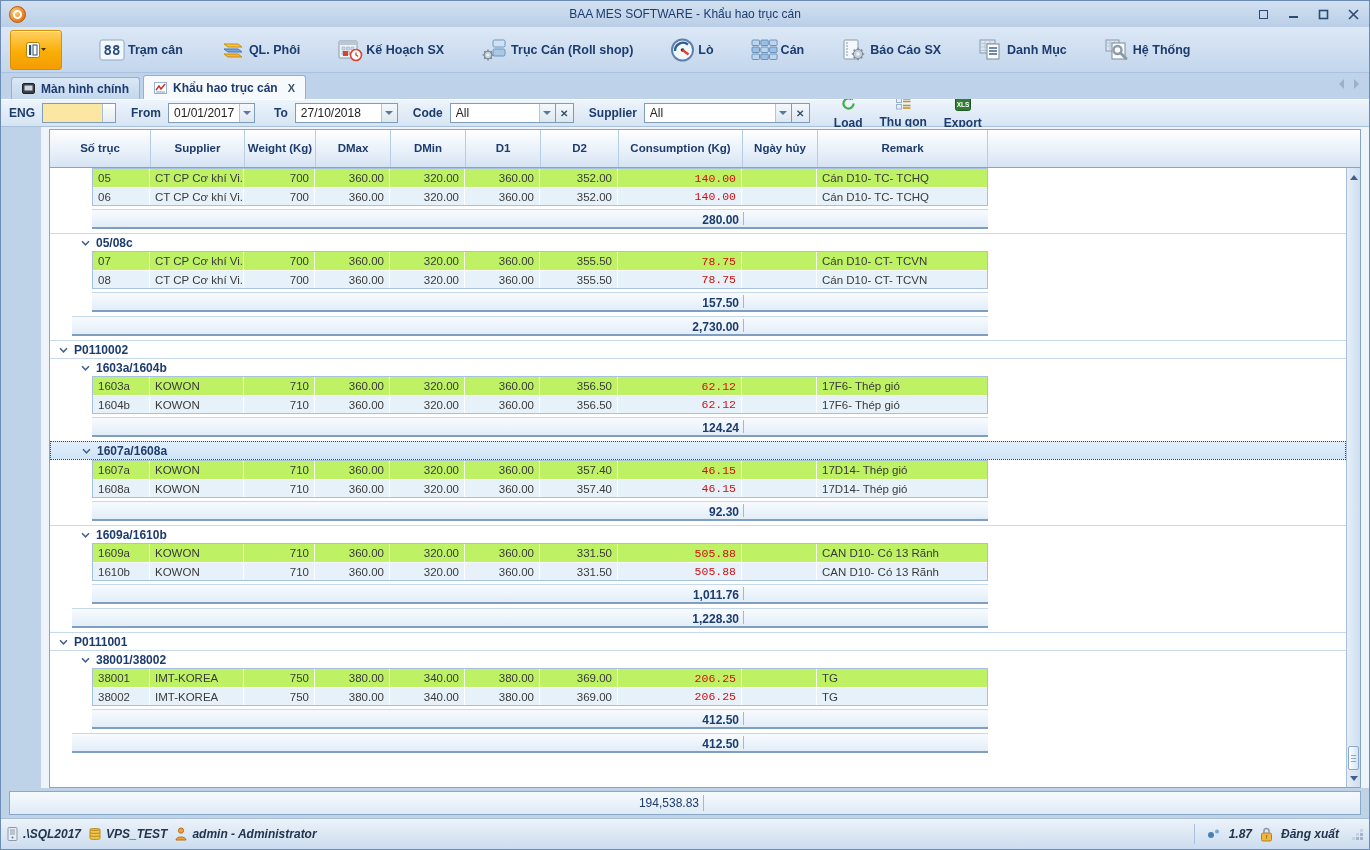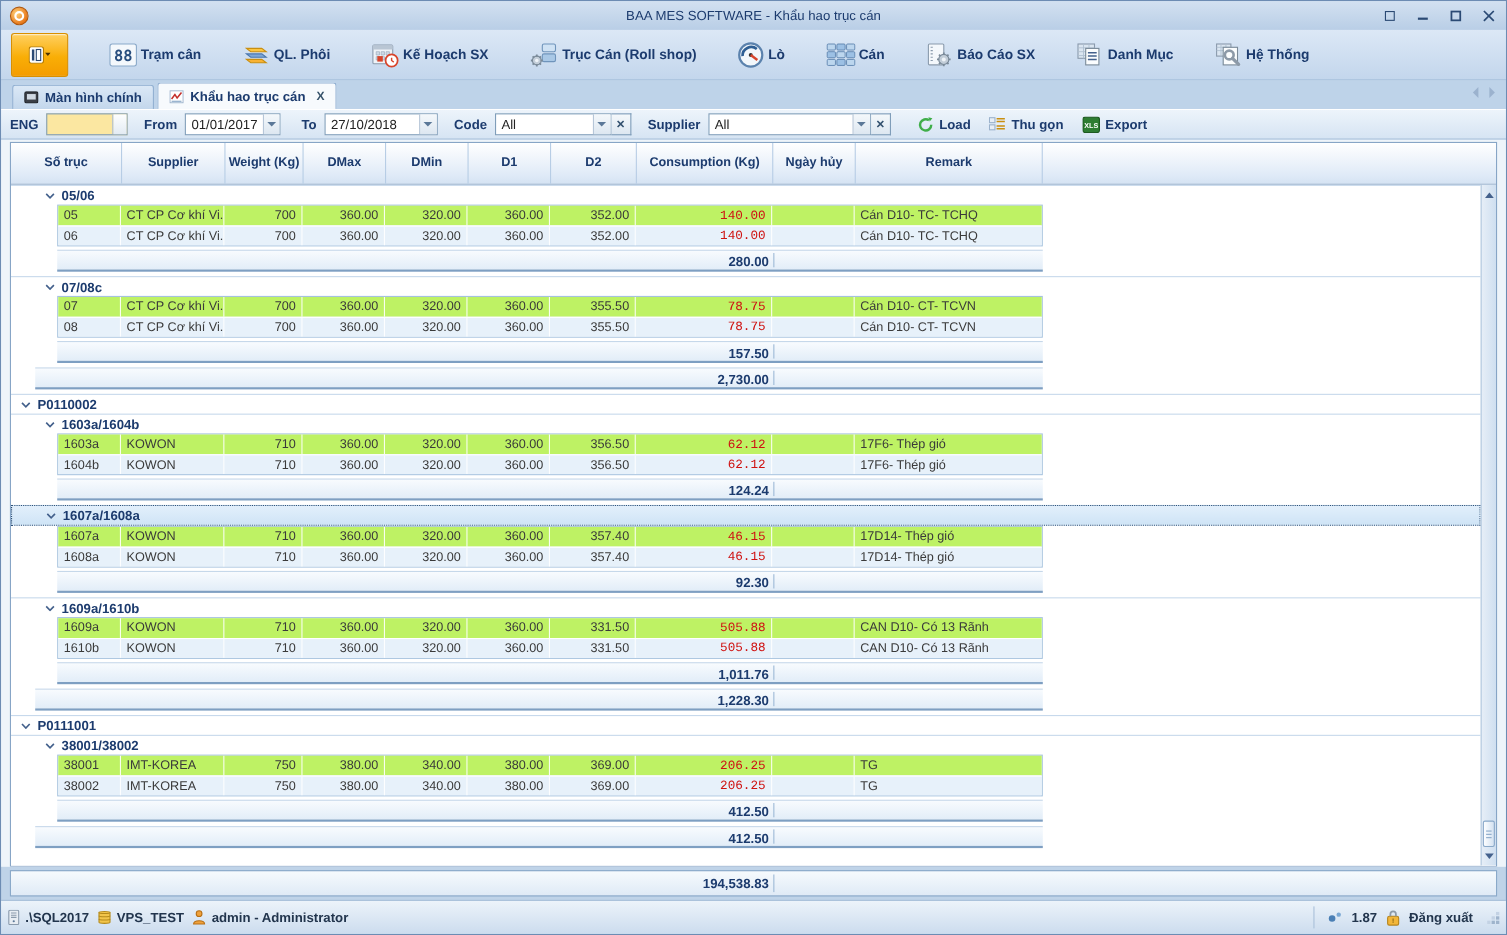--- a/index.html
+++ b/index.html
@@ -81,25 +81,25 @@
   .f-input { height:20px; border:1px solid #7f9db9; background:#fff; display:flex; align-items:center; }
   .eng-box { width:74px; background:#fbe7a1; }
   .eng-text { flex:1; }
   .eng-side-btn { width:13px; height:18px; background:linear-gradient(#fdfefe,#e3ebf3); border-left:1px solid #aebfd2; }
   .combo-text { flex:1; padding:0 5px; font-weight:normal; color:#222; font-size:12px; }
   .combo-btn { width:16px; height:18px; background:linear-gradient(#f4f8fb,#dde7f1); border-left:1px solid #b6c6d8;
     display:flex; align-items:center; justify-content:center; }
   .combo-btn::after { content:""; width:0; height:0; border:4px solid transparent; border-top-color:#5b7898; margin-top:4px; }
   .clear-btn { width:18px; height:20px; border:1px solid #7f9db9; border-left:none; background:linear-gradient(#f4f8fb,#dde7f1);
     display:flex; align-items:center; justify-content:center; font-size:10px; font-weight:bold; color:#33516f; }
-  .tool-btn { display:flex; gap:5px; padding:2px 5px; font-size:12px; font-weight:bold; color:#1c3b6e; }
+  .tool-btn { display:flex; align-items:center; gap:5px; padding:2px 5px; font-size:12px; font-weight:bold; color:#1c3b6e;flex-direction:column; }
   .tool-btn svg { display:block; }
 
   
-  .grid { flex:1 1 auto; background:#eef4fa; padding:2px 8px 0 8px; overflow:hidden; display:flex; flex-direction:column; }
+  .grid { flex:1 1 auto; background:#eef4fa; padding:2px 8px 0 8px; overflow:hidden; display:flex; flex-direction:column;margin-left:40px; }
   .grid-inner { flex:1; border:1px solid #87a5c6; background:#fff; display:flex; flex-direction:column; overflow:hidden; position:relative; }
   .grid-header { height:38px; flex:0 0 38px; display:flex; background:linear-gradient(#ffffff,#dfeaf7 80%,#d5e3f3); border-bottom:1px solid #87a5c6; }
   .hcell {
     border-right:1px solid #b7cde5;
     display:flex; align-items:center; justify-content:center; text-align:center;
     font-size:11.5px; font-weight:bold; color:#1c3b6e; line-height:1.15; padding:0 2px;
   }
   .hc0{width:101px}.hc1{width:94px}.hc2{width:71px}.hc3{width:75px}.hc4{width:75px}
   .hc5{width:75px}.hc6{width:78px}.hc7{width:124px}.hc8{width:75px}.hc9{width:170px}
   .hfiller{flex:1;border-right:none;}
@@ -151,30 +151,30 @@
   .vs-thumb::after { content:""; position:absolute; left:2px; right:2px; top:8px; height:1px;
     background:#8aa9c9; box-shadow:0 3px 0 #8aa9c9, 0 6px 0 #8aa9c9; }
 
   
   .grandtotal {
     height:24px; flex:0 0 24px; margin:3px 8px 0 8px; position:relative;
     background:linear-gradient(#f6fafd,#dfeaf6);
     border:1px solid #8aa9c9;
   }
   .gt-value { position:absolute; right:661px; top:0; bottom:0; display:flex; align-items:center;
-    font-size:12px; font-weight:bold; color:#1c3b6e; }
+    font-size:12px; font-weight:normal; color:#1c3b6e; }
   .grandtotal::after { content:""; position:absolute; right:656px; top:3px; bottom:3px; width:1px; background:#9db9d6; }
 
   
   .statusbar {
     height:31px; flex:0 0 31px; margin-top:3px;
     background:linear-gradient(#ecf3fa,#ccdcee);
     border-top:1px solid #a9c0da;
     display:flex; align-items:center; padding:0 6px; gap:8px;
-    font-size:12px; font-weight:bold; color:#22354d;
+    font-size:12px; font-weight:bold; color:#22354d;font-style:italic;
   }
   .sb-item { display:flex; align-items:center; gap:5px; }
   .sb-right { margin-left:auto; display:flex; align-items:center; gap:8px; border-left:1px solid #a9c0da; padding-left:12px; height:20px; }
   .grip { width:12px; height:12px; position:relative; margin-left:4px; }
   .grip::after { content:""; position:absolute; right:0; bottom:0; width:3px; height:3px; background:#9fb4cc;
     box-shadow:-4px 0 0 #9fb4cc, 0 -4px 0 #9fb4cc, -8px 0 0 #c3d2e4, 0 -8px 0 #c3d2e4, -4px -4px 0 #c3d2e4; }
 </style>
 </head>
 <body>
 
@@ -416,64 +416,56 @@
         <div class="hcell hc4">DMin</div>
         <div class="hcell hc5">D1</div>
         <div class="hcell hc6">D2</div>
         <div class="hcell hc7">Consumption (Kg)</div>
         <div class="hcell hc8">Ngày hủy</div>
         <div class="hcell hc9">Remark</div>
         <div class="hcell hfiller"></div>
       </div>
       <div class="grid-bodywrap">
         <div class="grid-rows">
+            <div class="data-block">
+              <div class="row-data">
+                <div class="dcell dc0">05</div>
+                <div class="dcell dc1">CT CP Cơ khí Vi...</div>
+                <div class="dcell dc2 num">700</div>
+                <div class="dcell dc3 num">360.00</div>
+                <div class="dcell dc4 num">320.00</div>
+                <div class="dcell dc5 num">360.00</div>
+                <div class="dcell dc6 num">352.00</div>
+                <div class="dcell dc7 num red">140.00</div>
+                <div class="dcell dc8"></div>
+                <div class="dcell dc9">Cán D10- TC- TCHQ</div>
+              </div>
+              <div class="row-data alt">
+                <div class="dcell dc0">06</div>
+                <div class="dcell dc1">CT CP Cơ khí Vi...</div>
+                <div class="dcell dc2 num">700</div>
+                <div class="dcell dc3 num">360.00</div>
+                <div class="dcell dc4 num">320.00</div>
+                <div class="dcell dc5 num">360.00</div>
+                <div class="dcell dc6 num">352.00</div>
+                <div class="dcell dc7 num red">140.00</div>
+                <div class="dcell dc8"></div>
+                <div class="dcell dc9">Cán D10- TC- TCHQ</div>
+              </div>
+            </div>
+            <div class="row-band subtotal">
+              <div class="band-value">280.00</div>
+            </div>
             <div class="row-group lvl2">
               <span class="chev">
                 <svg width="9" height="6" viewBox="0 0 9 6">
                   <path d="M1 1.2 L4.5 4.8 L8 1.2" fill="none" stroke="#44618c" stroke-width="1.5"></path>
                 </svg>
               </span>
-              <span class="glabel">05/06</span>
-            </div>
-            <div class="data-block">
-              <div class="row-data">
-                <div class="dcell dc0">05</div>
-                <div class="dcell dc1">CT CP Cơ khí Vi...</div>
-                <div class="dcell dc2 num">700</div>
-                <div class="dcell dc3 num">360.00</div>
-                <div class="dcell dc4 num">320.00</div>
-                <div class="dcell dc5 num">360.00</div>
-                <div class="dcell dc6 num">352.00</div>
-                <div class="dcell dc7 num red">140.00</div>
-                <div class="dcell dc8"></div>
-                <div class="dcell dc9">Cán D10- TC- TCHQ</div>
-              </div>
-              <div class="row-data alt">
-                <div class="dcell dc0">06</div>
-                <div class="dcell dc1">CT CP Cơ khí Vi...</div>
-                <div class="dcell dc2 num">700</div>
-                <div class="dcell dc3 num">360.00</div>
-                <div class="dcell dc4 num">320.00</div>
-                <div class="dcell dc5 num">360.00</div>
-                <div class="dcell dc6 num">352.00</div>
-                <div class="dcell dc7 num red">140.00</div>
-                <div class="dcell dc8"></div>
-                <div class="dcell dc9">Cán D10- TC- TCHQ</div>
-              </div>
-            </div>
-            <div class="row-band subtotal">
-              <div class="band-value">280.00</div>
-            </div>
-            <div class="row-group lvl2">
-              <span class="chev">
-                <svg width="9" height="6" viewBox="0 0 9 6">
-                  <path d="M1 1.2 L4.5 4.8 L8 1.2" fill="none" stroke="#44618c" stroke-width="1.5"></path>
-                </svg>
-              </span>
-              <span class="glabel">07/08c</span>
+              <span class="glabel">05/08c</span>
             </div>
             <div class="data-block">
               <div class="row-data">
                 <div class="dcell dc0">07</div>
                 <div class="dcell dc1">CT CP Cơ khí Vi...</div>
                 <div class="dcell dc2 num">700</div>
                 <div class="dcell dc3 num">360.00</div>
                 <div class="dcell dc4 num">320.00</div>
                 <div class="dcell dc5 num">360.00</div>
                 <div class="dcell dc6 num">355.50</div>

